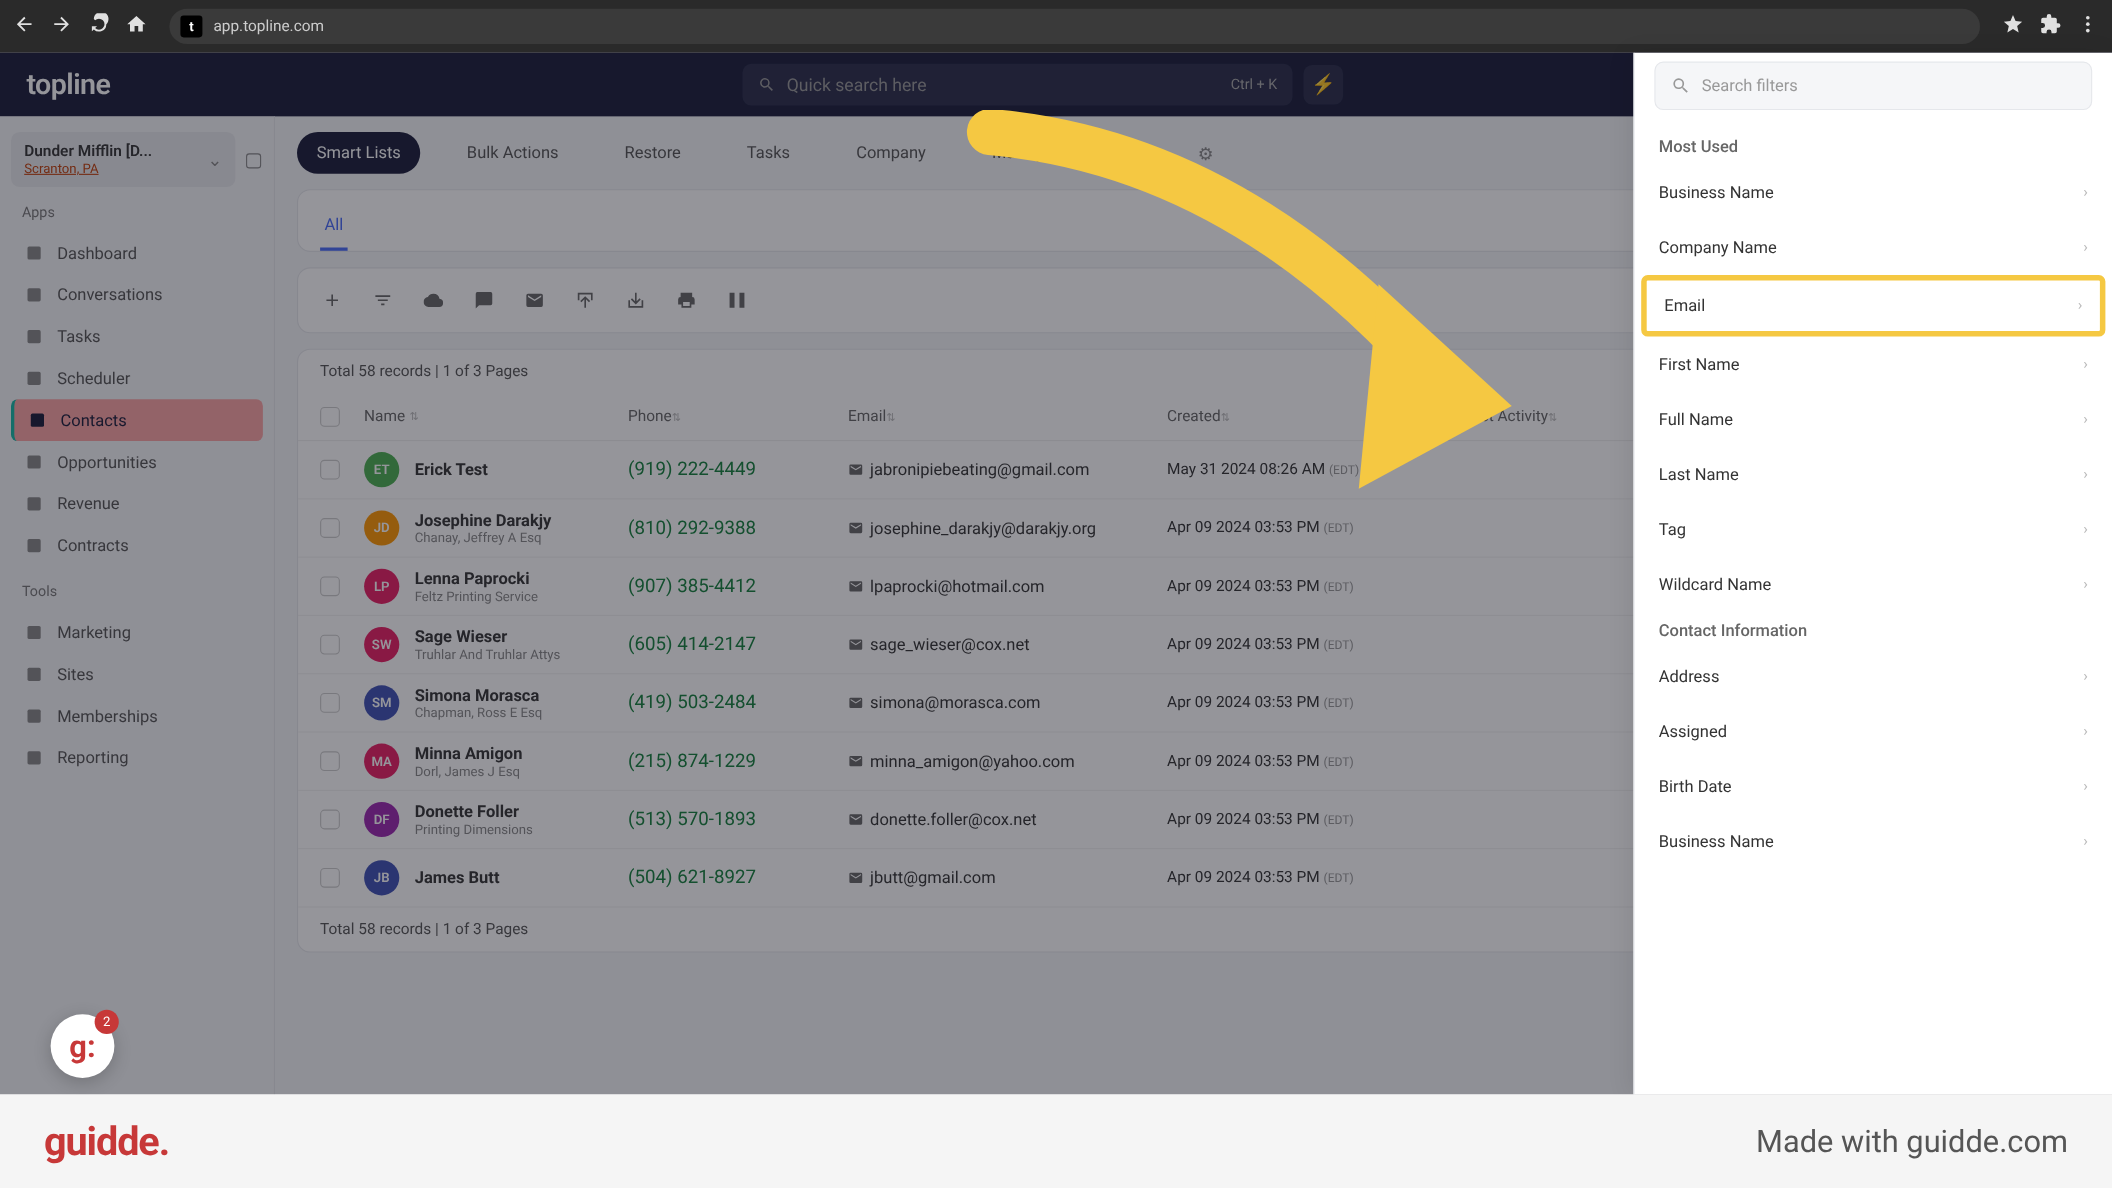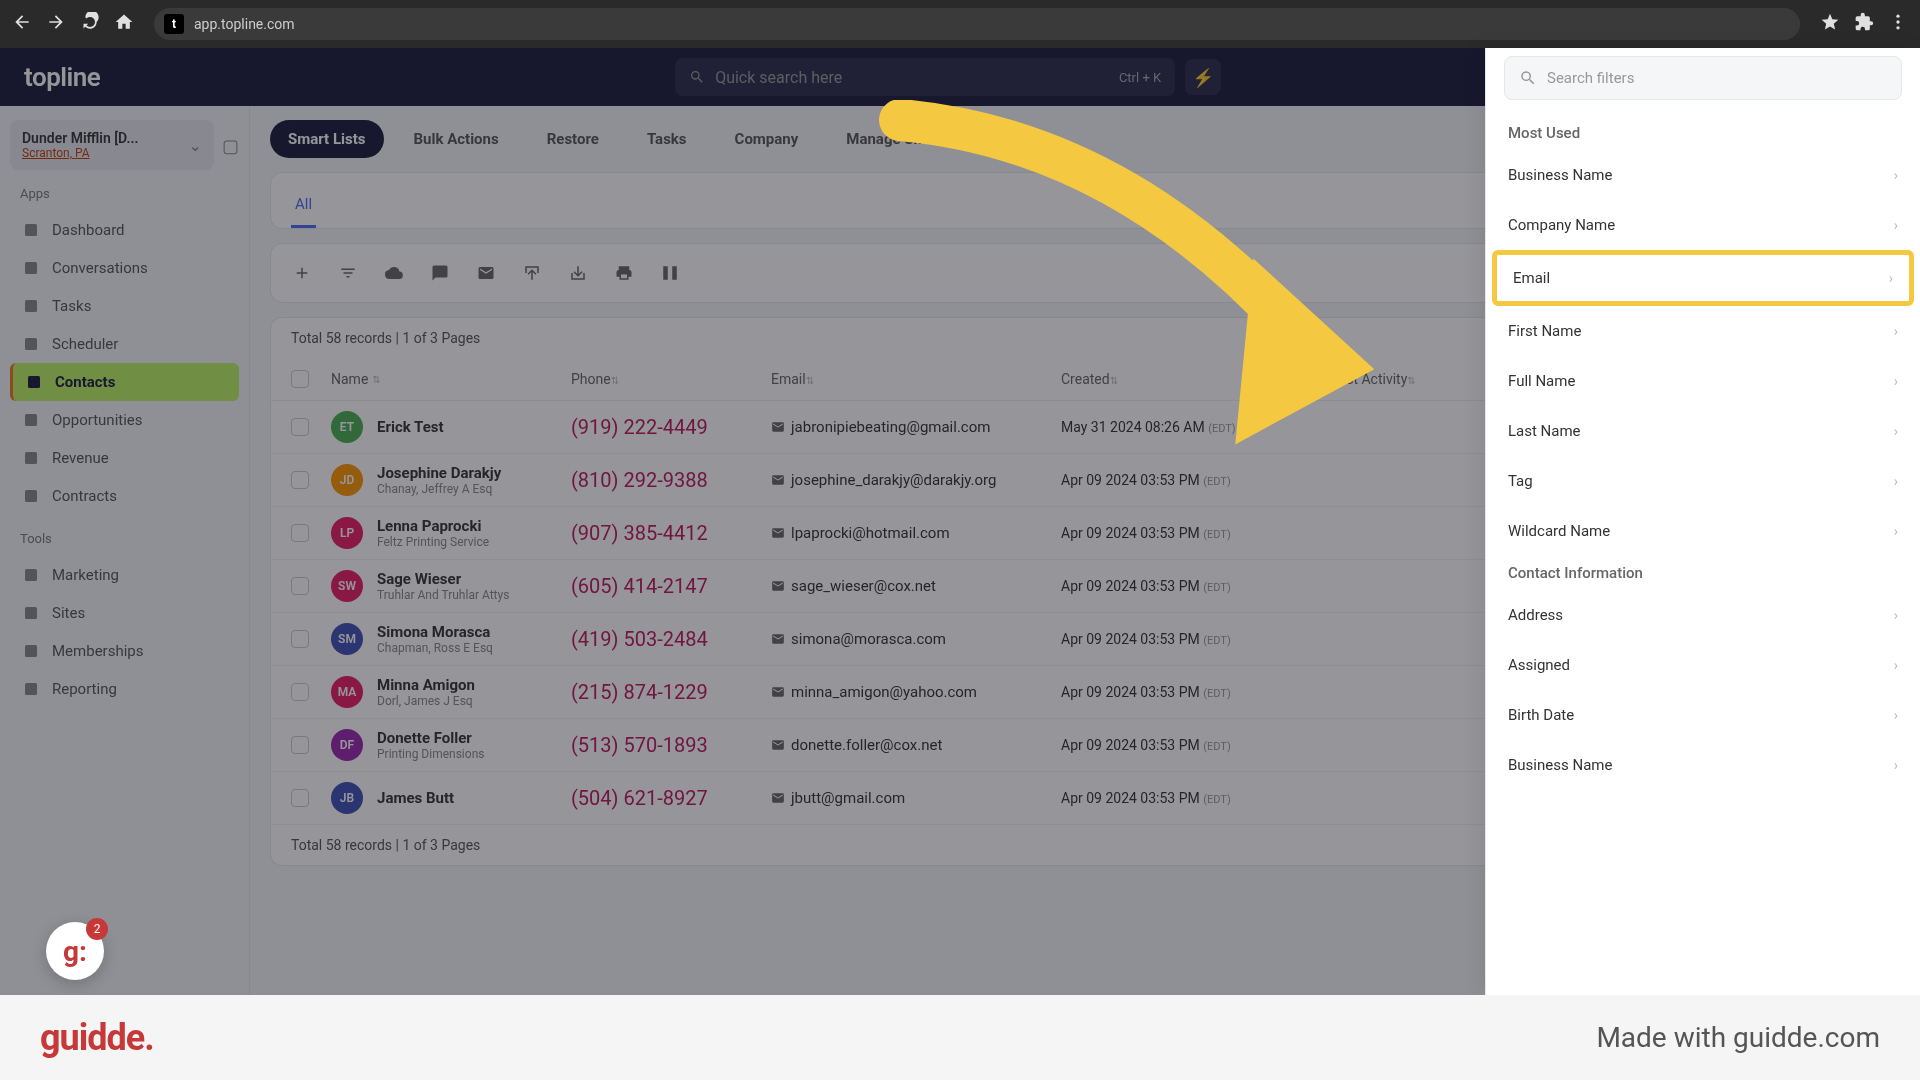--- a/index.html
+++ b/index.html
@@ -26,27 +26,27 @@
 .app-body { display: flex; height: calc(100% - 106px - 85px); background: #f5f6f8; }
 
 
 .sidebar { width: 250px; background: #f5f6f8; padding: 14px 10px; display: flex; flex-direction: column; gap: 6px; border-right: 1px solid #e5e7eb; }
 .company-selector { background: #e8eaed; border-radius: 8px; padding: 10px 12px; display: flex; align-items: center; justify-content: space-between; }
 .company-info { display: flex; flex-direction: column; }
 .company-name { font-size: 14px; font-weight: 600; color: #333; }
 .company-loc { font-size: 12px; color: #c2410c; text-decoration: underline; }
 .section-label { font-size: 13px; color: #777; padding: 10px 10px 4px; }
 .nav-item { display: flex; align-items: center; gap: 12px; padding: 10px 12px; border-radius: 6px; color: #555; font-size: 15px; cursor: pointer; }
-.nav-item.active { background: #bef264; color: #1a1d3a; font-weight: 700; border-left: 3px solid #f97316; }
+.nav-item.active { background: #fca5a5; color: #1a1d3a; font-weight: 400; border-left: 3px solid #14b8a6; }
 .nav-item svg { width: 18px; height: 18px; fill: #888; }
 .nav-item.active svg { fill: #1a1d3a; }
 
 
 .content { flex: 1; padding: 14px 20px; overflow: hidden; }
-.tabs-row { display: flex; align-items: center; gap: 12px; margin-bottom: 14px; font-weight: bold; }
+.tabs-row { display: flex; align-items: center; gap: 24px; margin-bottom: 14px; }
 .pill { padding: 10px 18px; border-radius: 20px; font-size: 15px; color: #555; cursor: pointer; }
 .pill.dark { background: #1a1d3a; color: #fff; }
 .gear-pill { width: 36px; height: 36px; border-radius: 50%; display: flex; align-items: center; justify-content: center; color: #888; }
 
 .card { background: #fff; border-radius: 12px; border: 1px solid #e5e7eb; margin-bottom: 14px; }
 .sub-tabs { padding: 14px 20px 0; display: flex; gap: 20px; }
 .sub-tab { padding: 8px 4px 12px; color: #4a6cf7; border-bottom: 3px solid #4a6cf7; font-size: 15px; }
 
 .toolbar { display: flex; align-items: center; padding: 18px 20px; gap: 24px; }
 .tool-icon { width: 22px; height: 22px; display: flex; align-items: center; justify-content: center; color: #666; cursor: pointer; }
@@ -66,21 +66,21 @@
 .col-activity { flex: 1; font-size: 14px; color: #666; }
 .sort-icon { font-size: 10px; color: #bbb; }
 
 .table-row { display: flex; padding: 10px 20px; align-items: center; border-bottom: 1px solid #f2f2f2; }
 .checkbox { width: 18px; height: 18px; border: 1.5px solid #ccc; border-radius: 4px; }
 .avatar { width: 32px; height: 32px; border-radius: 50%; display: flex; align-items: center; justify-content: center; color: #fff; font-size: 12px; font-weight: 600; margin-right: 10px; }
 .name-cell { display: flex; align-items: center; }
 .name-block { display: flex; flex-direction: column; }
 .contact-name { font-size: 15px; color: #333; font-weight: bold; }
 .contact-sub { font-size: 12px; color: #888; }
-.phone-text { font-size: 20px; color: #be185d; }
+.phone-text { font-size: 17px; color: #15803d; }
 .email-cell { display: flex; align-items: center; gap: 6px; font-size: 15px; color: #333; }
 .email-cell svg { width: 14px; height: 14px; fill: #666; }
 .created-text { font-size: 14px; color: #333; text-align: right; }
 .tz { font-size: 11px; color: #999; }
 
 
 .filters-panel { position: absolute; right: 0; top: 48px; width: 435px; height: calc(100% - 48px - 85px); background: #fff; border-left: 1px solid #e5e7eb; box-shadow: -4px 0 20px rgba(0,0,0,0.08); display: flex; flex-direction: column; z-index: 50; }
 .filters-header { display: flex; align-items: center; justify-content: space-between; padding: 20px 24px; }
 .filters-title { font-size: 22px; font-weight: 600; color: #333; }
 .filters-close { font-size: 20px; color: #888; cursor: pointer; }

